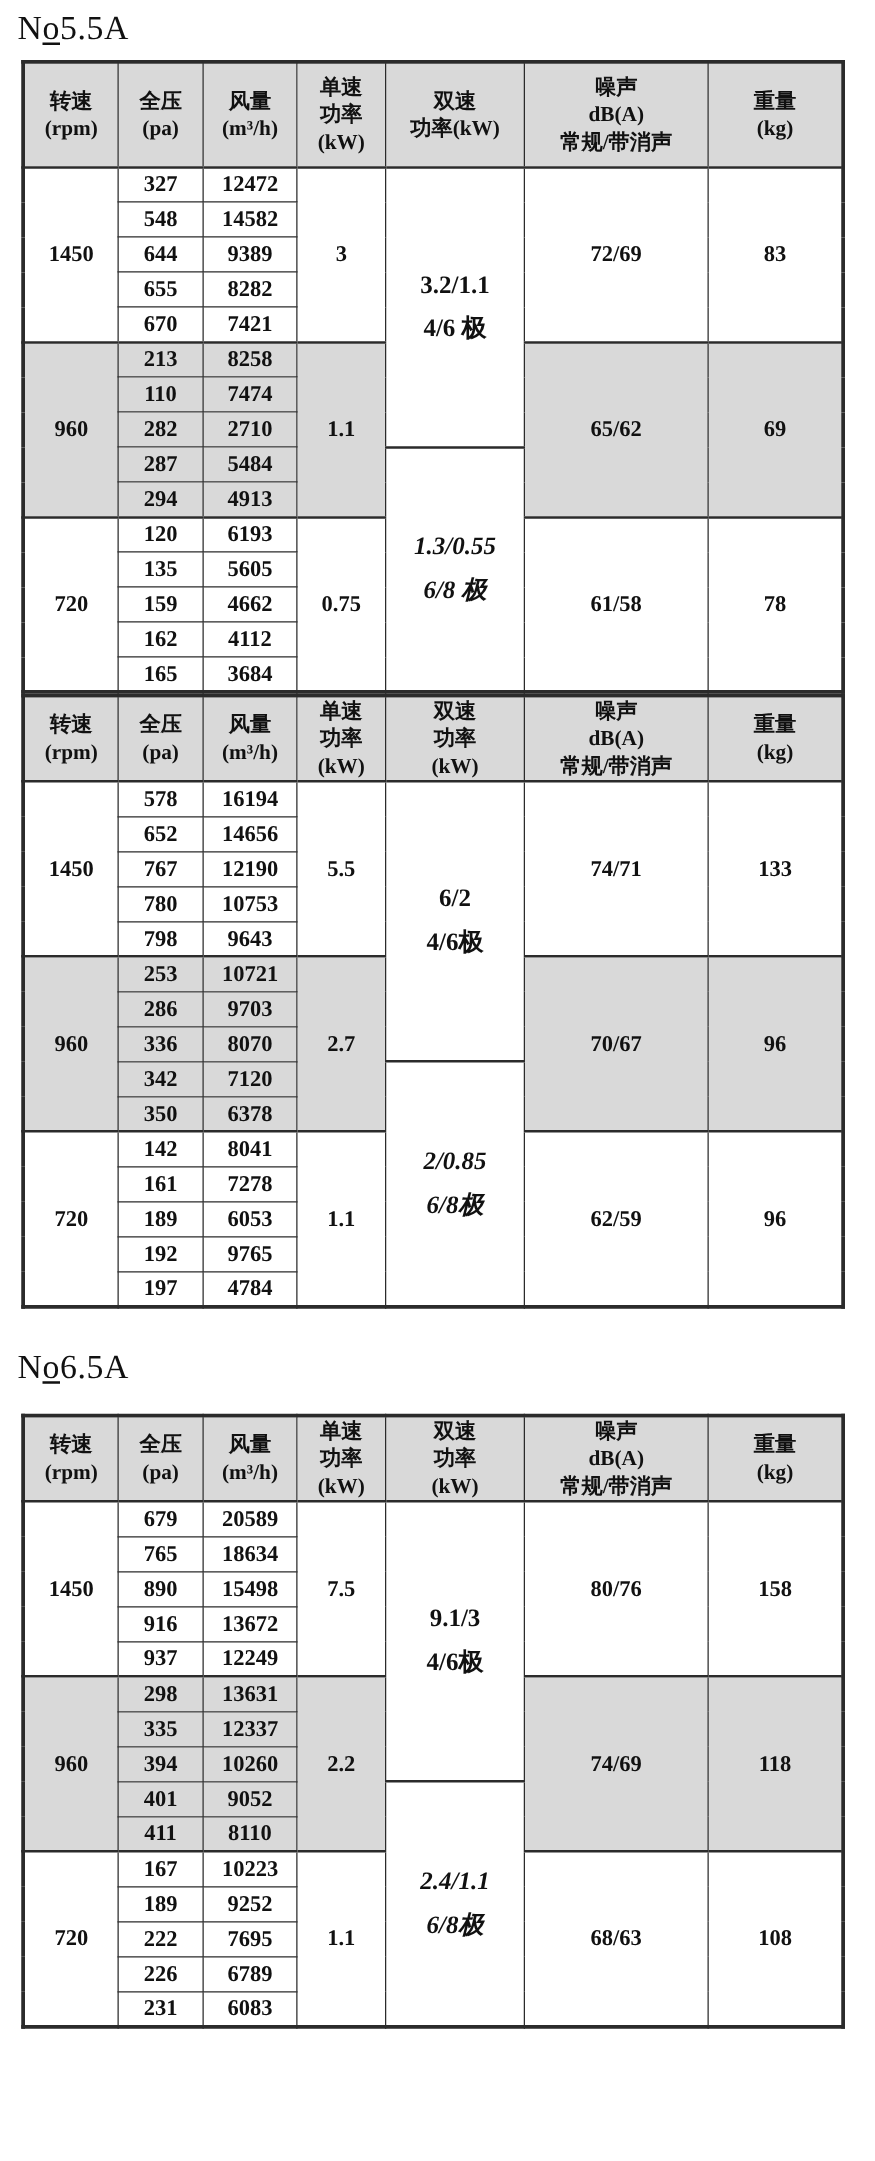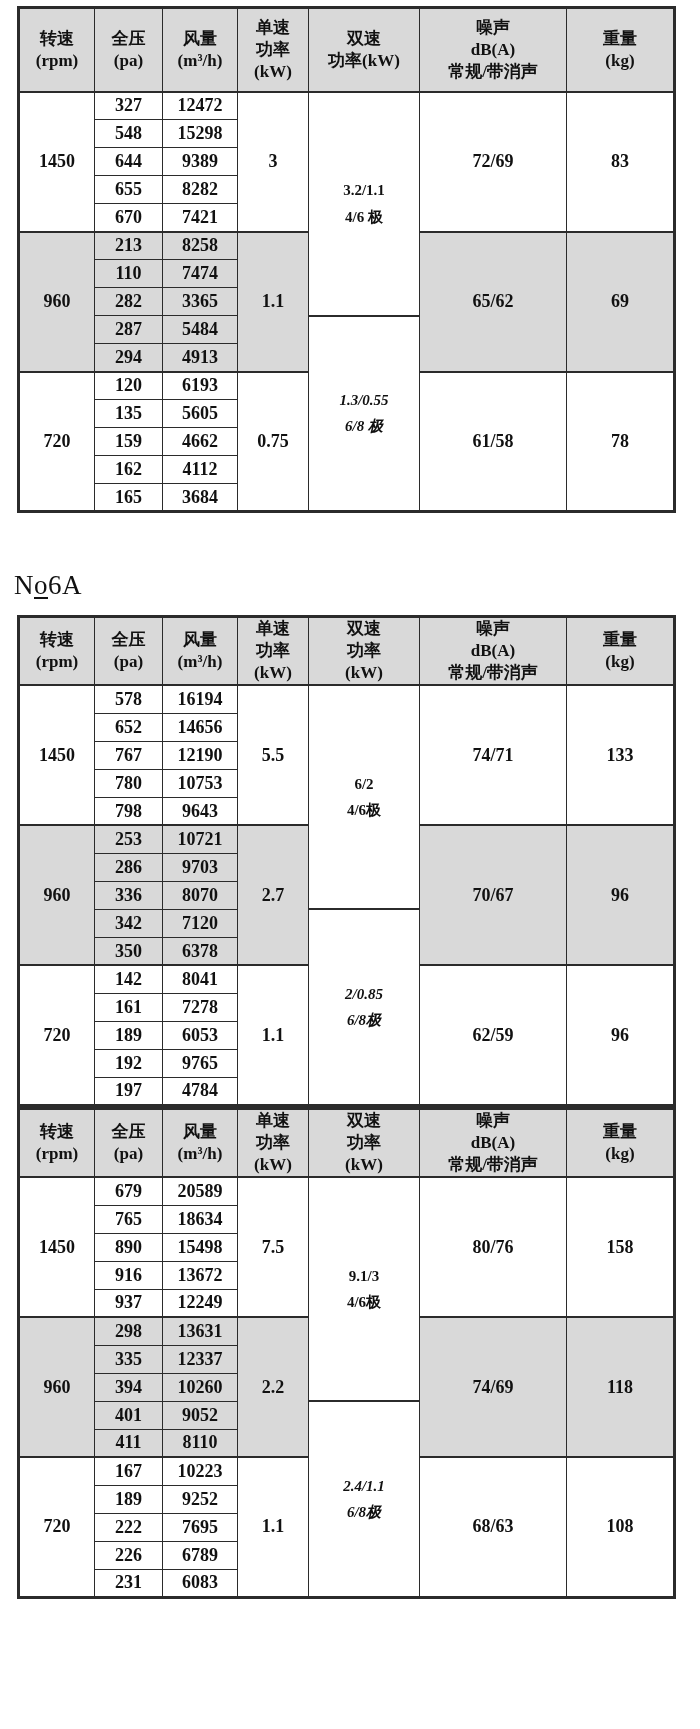--- a/index.html
+++ b/index.html
@@ -34,30 +34,31 @@
     font-weight:700;font-size:17px;line-height:1.3;
     font-family:"Liberation Serif","DejaVu Serif",serif;
   }
   .s0 thead tr{height:84px;}
   .s1 thead tr{height:59px;}
   .s2 thead tr{height:65px;}
   .spec tbody tr{height:28px;}
   .spec td.num,.spec td.rpm{
     font-size:18px;font-weight:600;
   }
-  .spec td.dbl{font-size:15px;}
+  .spec td.dbl{font-size:20px;}
   .spec td.dbl div{line-height:1.75;}
   .spec td.shaded{background:var(--shade,#d9d9d9);}
   .spec tr.group-start td{border-top:2.5px solid var(--line,#2b2b2b);}
   .spec td.split-top{border-top:2.5px solid var(--line,#2b2b2b);font-style:italic;}
 </style>
 </head>
 <body>
 
 <section class="section s0">
+  <h2 class="title"><span>N</span><span class="u">o</span><span>5.5A</span></h2>
   <div>
       <table class="spec">
         <colgroup>
           <col style="width:76px">
           <col style="width:68px">
           <col style="width:75px">
           <col style="width:71px">
           <col style="width:111px">
           <col style="width:147px">
           <col style="width:108px">
@@ -104,21 +105,21 @@
             <td rowspan="5" class="num">3</td>
             <td rowspan="8" class="num dbl">
               <div>3.2/1.1</div>
               <div>4/6 极</div>
             </td>
             <td rowspan="5" class="num">72/69</td>
             <td rowspan="5" class="num">83</td>
           </tr>
           <tr>
             <td class="num">548</td>
-            <td class="num">15298</td>
+            <td class="num">14582</td>
           </tr>
           <tr>
             <td class="num">644</td>
             <td class="num">9389</td>
           </tr>
           <tr>
             <td class="num">655</td>
             <td class="num">8282</td>
           </tr>
           <tr>
@@ -132,21 +133,21 @@
             <td rowspan="5" class="num shaded">1.1</td>
             <td rowspan="5" class="num shaded">65/62</td>
             <td rowspan="5" class="num shaded">69</td>
           </tr>
           <tr>
             <td class="num shaded">110</td>
             <td class="num shaded">7474</td>
           </tr>
           <tr>
             <td class="num shaded">282</td>
-            <td class="num shaded">3365</td>
+            <td class="num shaded">2710</td>
           </tr>
           <tr>
             <td class="num shaded">287</td>
             <td class="num shaded">5484</td>
             <td rowspan="7" class="num dbl split-top">
               <div>1.3/0.55</div>
               <div>6/8 极</div>
             </td>
           </tr>
           <tr>
@@ -176,21 +177,20 @@
           <tr>
             <td class="num">165</td>
             <td class="num">3684</td>
           </tr>
         </tbody>
       </table>
     </div>
 </section>
 
 <section class="section s1">
-  <h2 class="title"><span>N</span><span class="u">o</span><span>6A</span></h2>
   <div>
       <table class="spec">
         <colgroup>
           <col style="width:76px">
           <col style="width:68px">
           <col style="width:75px">
           <col style="width:71px">
           <col style="width:111px">
           <col style="width:147px">
           <col style="width:108px">
@@ -310,20 +310,21 @@
           <tr>
             <td class="num">197</td>
             <td class="num">4784</td>
           </tr>
         </tbody>
       </table>
     </div>
 </section>
 
 <section class="section s2">
+  <h2 class="title"><span>N</span><span class="u">o</span><span>6.5A</span></h2>
   <div>
       <table class="spec">
         <colgroup>
           <col style="width:76px">
           <col style="width:68px">
           <col style="width:75px">
           <col style="width:71px">
           <col style="width:111px">
           <col style="width:147px">
           <col style="width:108px">

